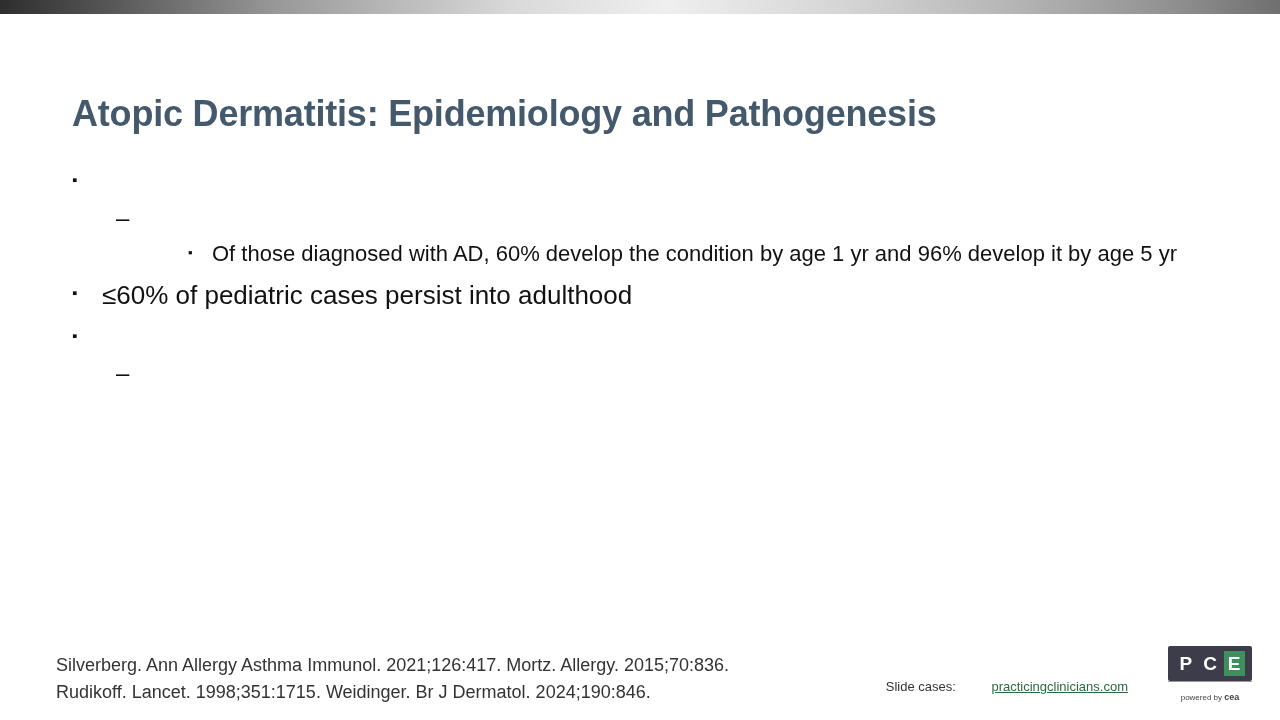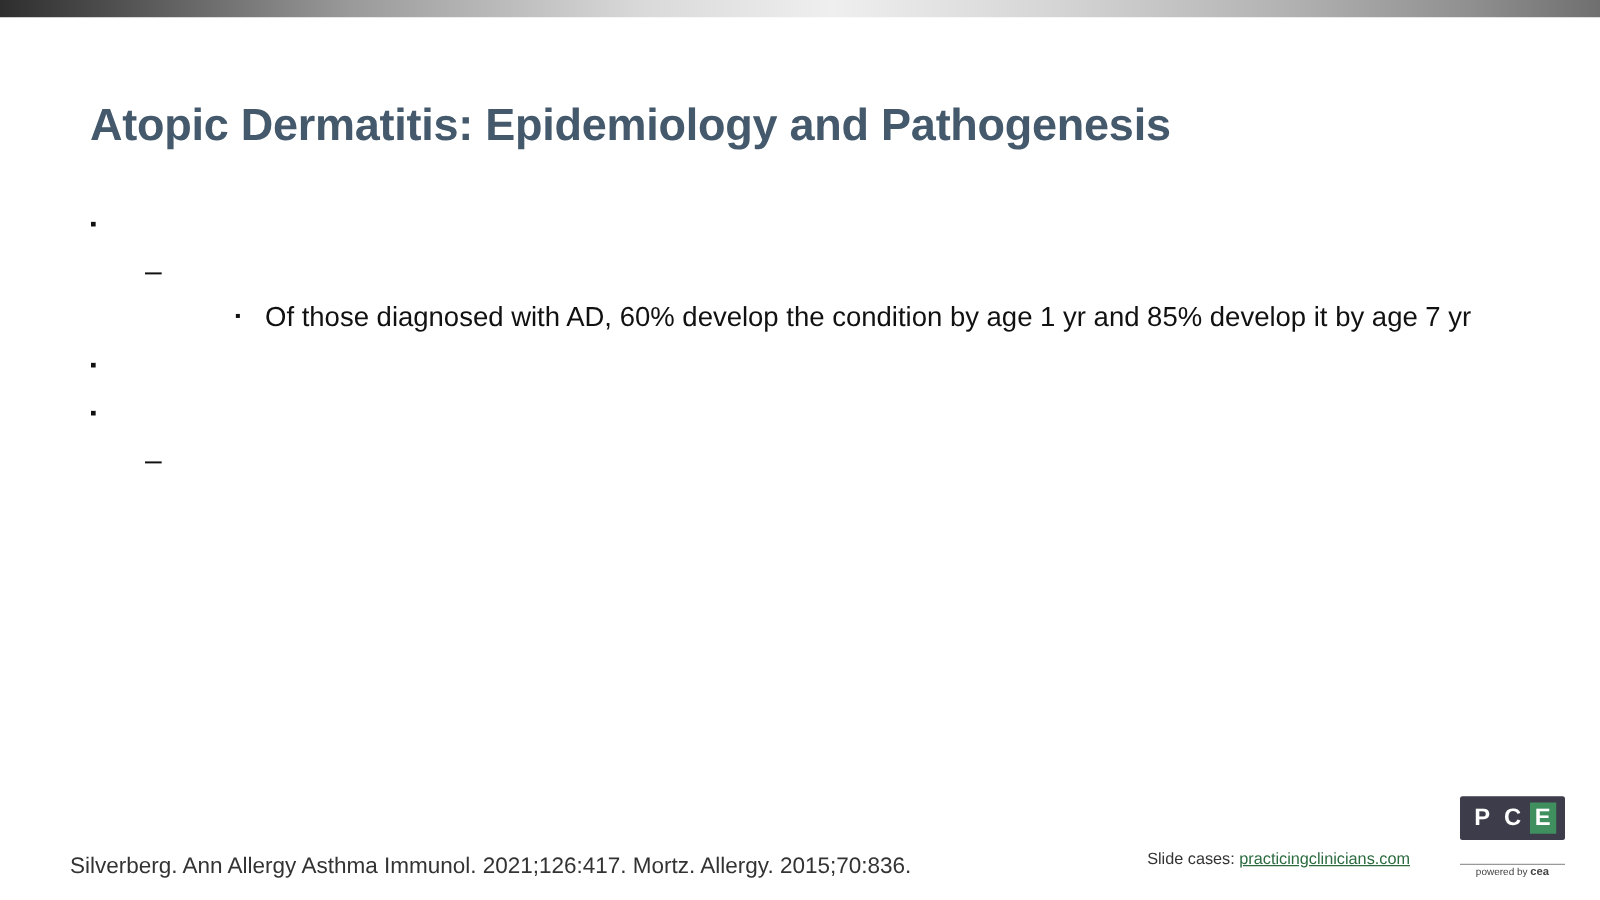--- a/index.html
+++ b/index.html
@@ -44,21 +44,21 @@
     top: 14px;
     left: 0;
     width: 1280px;
     height: 2px;
     background: #ffffff;
   }
 
   .title {
     position: absolute;
     left: 72px;
-    top: 54px;
+    top: 68px;
     width: 1140px;
     font-size: 36px;
     font-weight: bold;
     color: #44596b;
     letter-spacing: -0.2px;
     line-height: 1.2;
   }
 
   .content {
     position: absolute;
@@ -132,20 +132,21 @@
   .slide-credit {
     position: absolute;
     right: 152px;
     bottom: 26px;
     font-size: 13px;
     color: #333333;
   }
   .slide-credit a {
     color: #2b6b3f;
     text-decoration: underline;
+    margin-left: 32px;
   }
 
   .logo {
     position: absolute;
     right: 28px;
     bottom: 18px;
     width: 84px;
     text-align: center;
   }
   .logo-badges {
@@ -160,25 +161,25 @@
     color: #ffffff;
     font-size: 19px;
     font-weight: bold;
     line-height: 1;
     padding: 3px 4px;
   }
   .logo-letter.boxed {
     background: #3f8f5f;
   }
   .logo-caption {
-    margin-top: 19px;
+    margin-top: 0;
     font-size: 8px;
     color: #444444;
     border-top: 1px solid #999999;
-    padding-top: 0;
+    padding-top: 10px;
   }
   .logo-caption b { font-size: 9px; }
 </style>
 </head>
 <body>
 
 <div class="slide">
 
   <div class="top-bar"></div>
   <div class="top-bar-edge"></div>
@@ -190,39 +191,41 @@
     <div class="bullet-row lvl1">
       <span class="marker">▪</span>
     </div>
 
     <div class="bullet-row lvl2">
       <span class="marker">–</span>
     </div>
 
     <div class="bullet-row lvl3">
       <span class="marker">▪</span>
-      <span class="text">Of those diagnosed with AD, 60% develop the condition by age 1 yr and 85% develop it by age 7 yr</span>
+      <span class="text">Of those diagnosed with AD, 60% develop the condition by age 1 yr and 96% develop it by age 5 yr</span>
     </div>
 
     <div class="bullet-row lvl1">
       <span class="marker">▪</span>
+      <span class="text">≤60% of pediatric cases persist into adulthood</span>
     </div>
 
     <div class="bullet-row lvl1">
       <span class="marker">▪</span>
     </div>
 
     <div class="bullet-row lvl2">
       <span class="marker">–</span>
     </div>
 
   </div>
 
   <div class="footer-refs">
     <div>Silverberg. Ann Allergy Asthma Immunol. 2021;126:417. Mortz. Allergy. 2015;70:836.</div>
+    <div>Rudikoff. Lancet. 1998;351:1715. Weidinger. Br J Dermatol. 2024;190:846.</div>
   </div>
 
   <div class="slide-credit">
     <span>Slide cases:</span>
     <a href="#">practicingclinicians.com</a>
   </div>
 
   <div class="logo">
     <div class="logo-badges">
       <span class="logo-letter">P</span>

